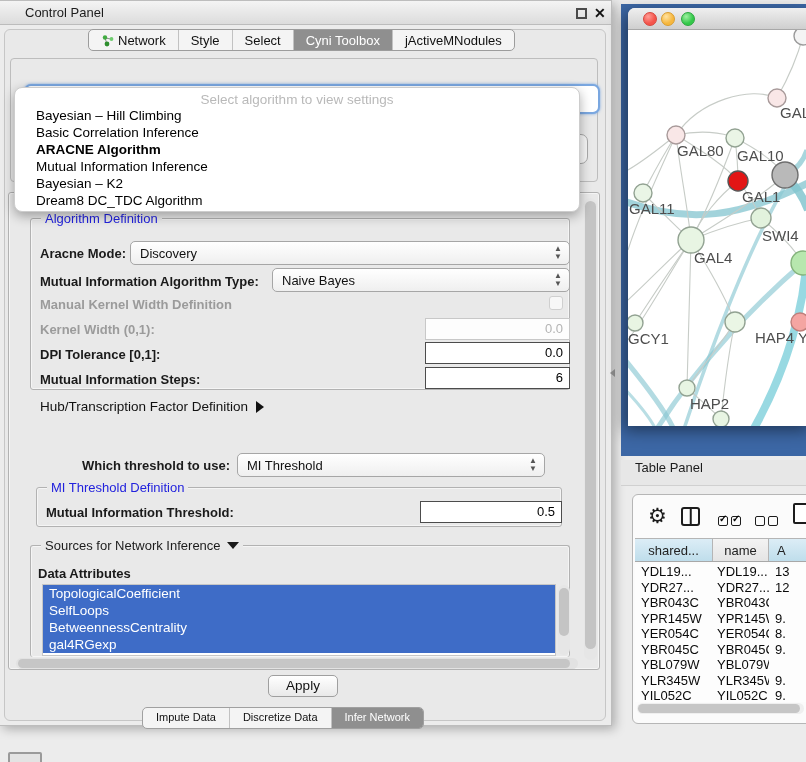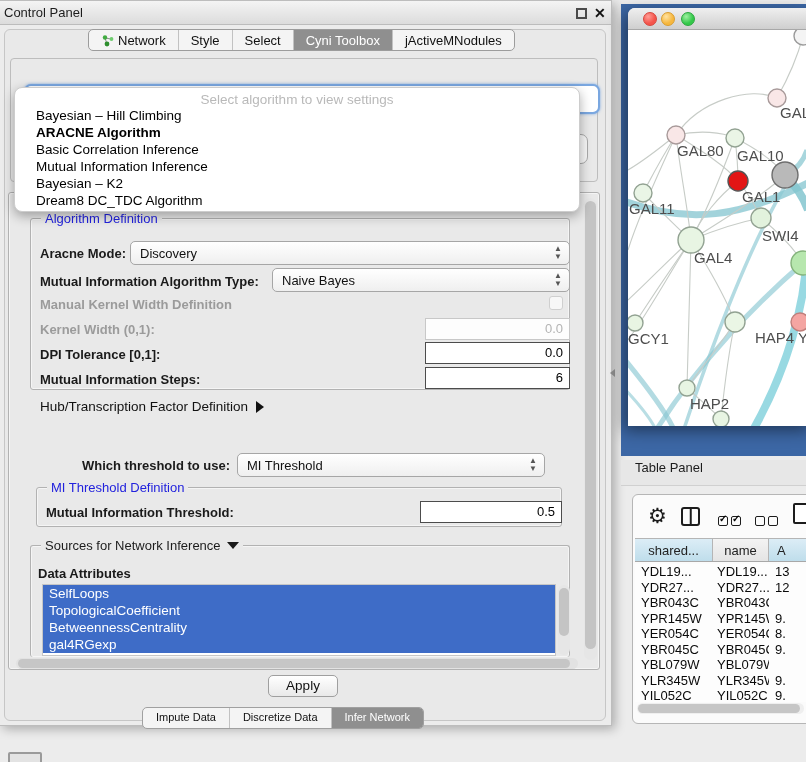--- a/index.html
+++ b/index.html
@@ -6,21 +6,21 @@
   body { font-family:"Liberation Sans", sans-serif; background:#ececec; }
   #root { position:relative; width:806px; height:762px; overflow:hidden; background:#ececec; }
   .abs { position:absolute; }
 
   
   .cp-window { left:0; top:8; width:612px; height:726px; background:#ececec;
     border:1px solid #bdbdbd; border-left:none; box-shadow:3px 3px 10px rgba(0,0,0,.28); }
   .cp-titlebar { left:0; top:0; width:100%; height:24px;
     background:linear-gradient(#f4f4f4,#dcdcdc); border-bottom:1px solid #bcbcbc;
     display:flex; align-items:center; }
-  .cp-title { font-size:13px; color:#1c1c1c; padding-left:4px; }
+  .cp-title { font-size:13px; color:#1c1c1c; padding-left:25px; }
   .cp-float { left:576px; top:7px; width:11px; height:11px; border:2px solid #4a4a4a; background:transparent; }
   .cp-close { left:594px; top:4px; font-size:14px; font-weight:bold; color:#111; }
   .cp-body { left:4px; top:28px; width:602px; height:692px; background:#e9e9e9;
     border:1px solid #c6c6c6; border-radius:6px; }
 
   
   .tabs-row { top:29px; left:88px; height:22px; display:flex; border:1px solid #9c9c9c;
     border-radius:5px; overflow:hidden; background:#f4f4f4; }
   .tab { font-size:13px; color:#111; padding:3px 12px 0 12px; border-right:1px solid #c2c2c2;
     white-space:nowrap; display:flex; align-items:flex-start; gap:4px; }
@@ -165,22 +165,22 @@
   </div>
 
   <div class="abs bg-groupbox"></div>
   <div class="abs bg-combo-focus"></div>
   <div class="abs bg-combo2"></div>
 
   <div class="abs popup">
     <div class="popup-header">Select algorithm to view settings</div>
     <div id="algo-list">
         <div class="popup-item">Bayesian – Hill Climbing</div>
+        <div class="popup-item">Basic Correlation Inference</div>
         <div class="popup-item bold">ARACNE Algorithm</div>
-        <div class="popup-item">Basic Correlation Inference</div>
         <div class="popup-item">Mutual Information Inference</div>
         <div class="popup-item">Bayesian – K2</div>
         <div class="popup-item">Dream8 DC_TDC Algorithm</div>
       </div>
   </div>
 
   <div class="abs groupbox" style="left:8px; top:192px; width:592px; height:478px; background:#e9e9e9;">
     <span class="legend black">Cyni Algorithm Settings</span>
   </div>
 
@@ -233,22 +233,22 @@
   <div class="abs tfield" style="left:420px; top:501px; width:142px; height:22px;">0.5</div>
 
   <div class="abs groupbox" style="left:30px; top:545px; width:540px; height:112px; border-bottom:none;">
     <span class="legend black">
       <span>Sources for Network Inference</span><span class="down-arrow"></span>
     </span>
   </div>
   <span class="abs flabel" style="left:38px; top:566px;">Data Attributes</span>
   <div class="abs attr-list" style="left:42px; top:584px; width:514px; height:72px;">
     <div id="sources-list">
+        <div class="attr-item">TopologicalCoefficient</div>
         <div class="attr-item">SelfLoops</div>
-        <div class="attr-item">TopologicalCoefficient</div>
         <div class="attr-item">BetweennessCentrality</div>
         <div class="attr-item">gal4RGexp</div>
       </div>
   </div>
   <div class="abs vscroll-track" style="left:558px; top:585px; width:12px; height:70px;">
     <div class="vscroll-thumb" style="top:3px; height:48px; width:10px;"></div>
   </div>
 
   <div class="abs" style="left:16px; top:658px; width:562px; height:11px; background:#e2e2e2; border-radius:6px;">
     <div class="hscroll-thumb" style="position:absolute; left:2px; top:1px; width:552px; height:9px;"></div>

